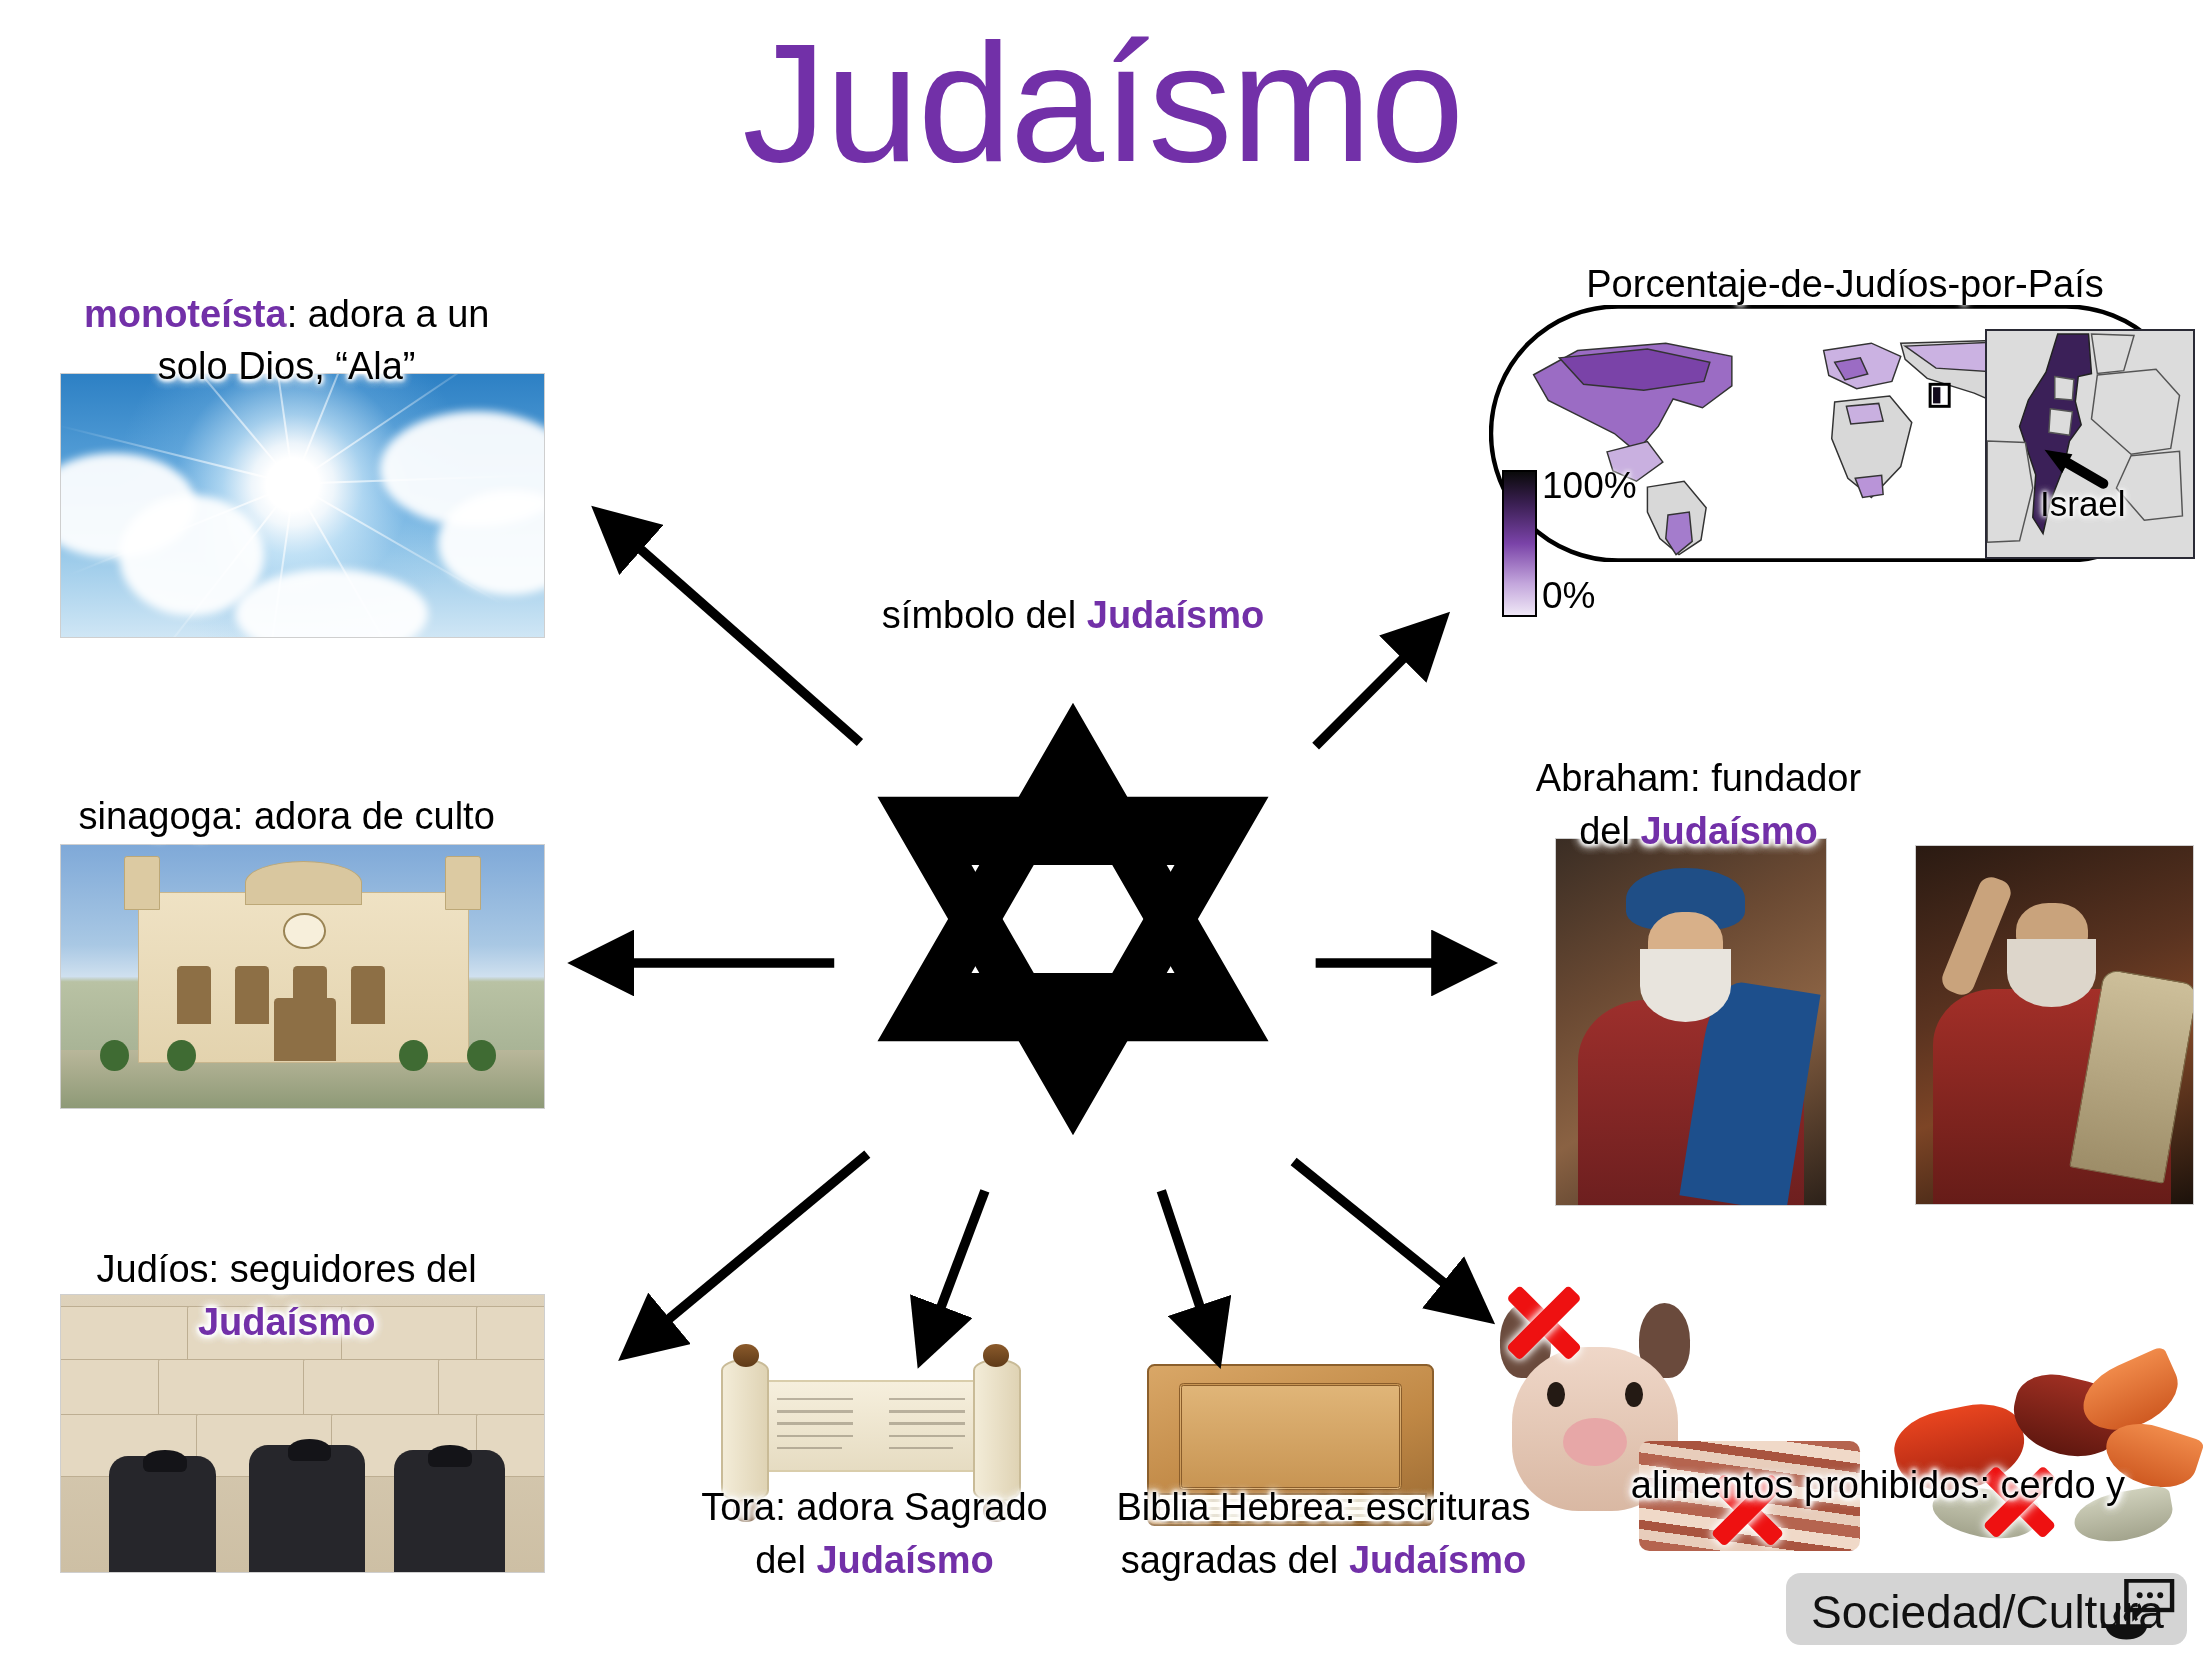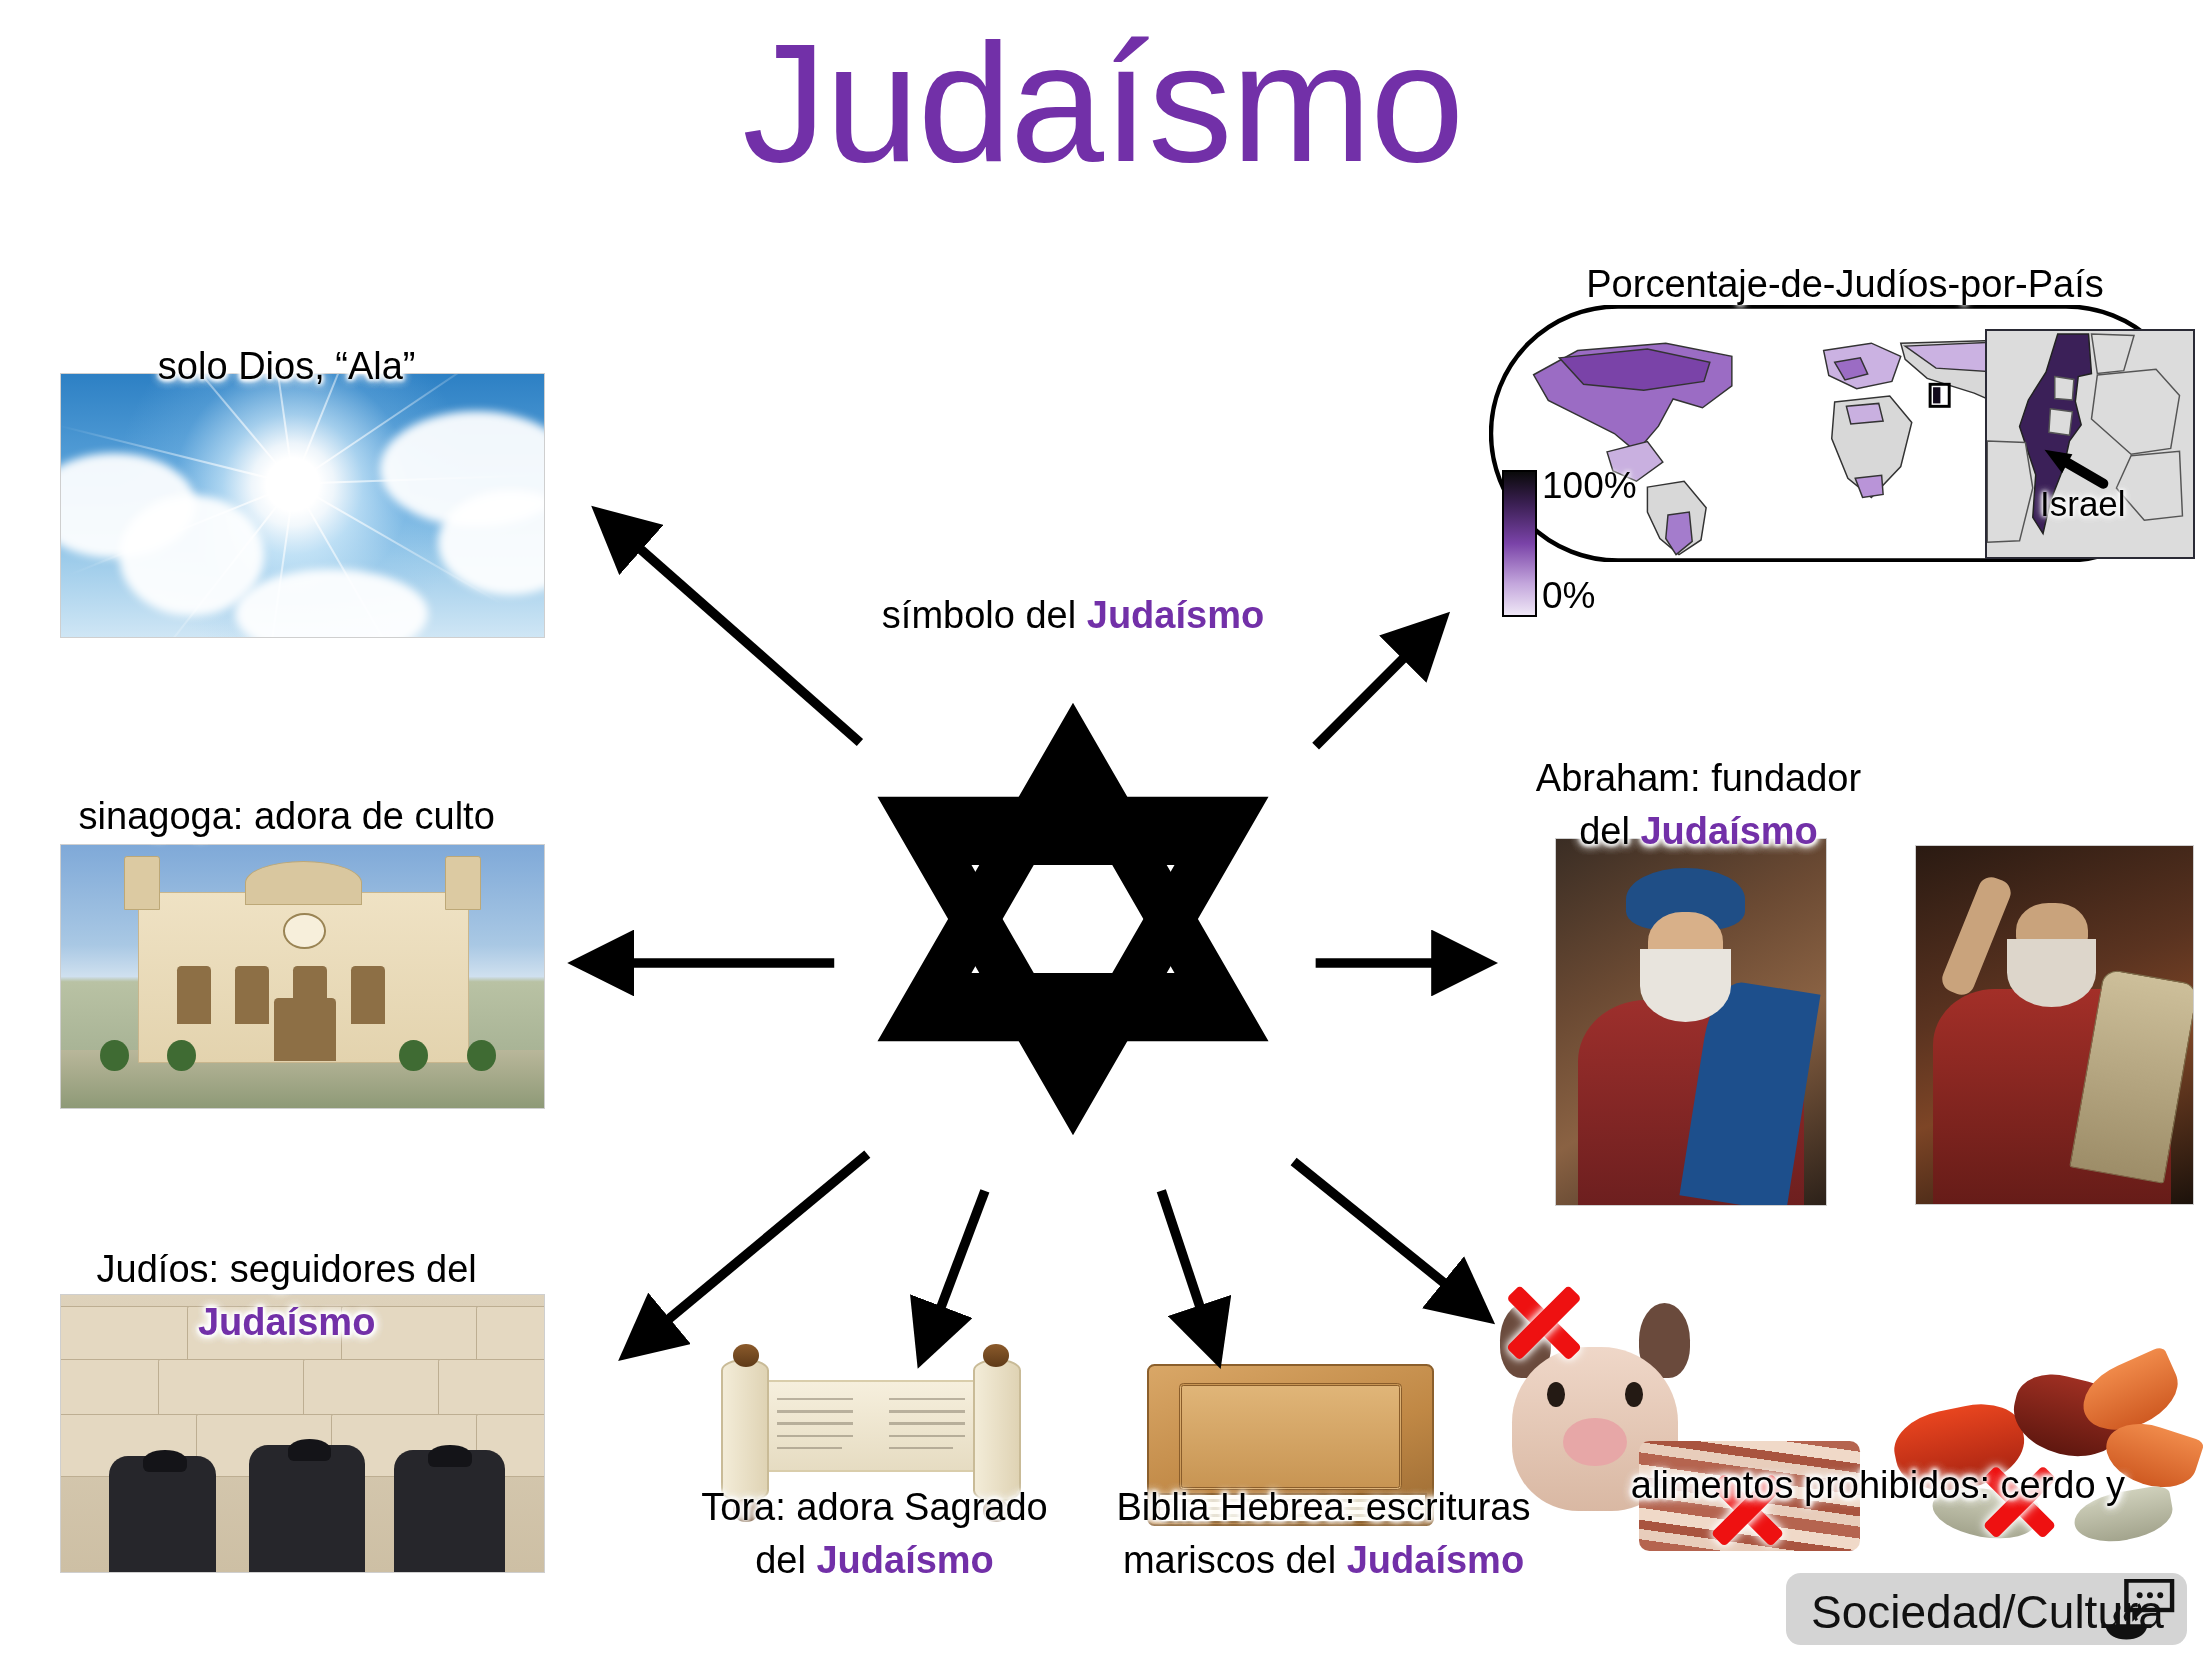--- a/index.html
+++ b/index.html
@@ -168,20 +168,23 @@
     <path d="M100 8 L141.6 80 L183.2 152 L100 152 L16.8 152 L58.4 80 Z
              M100 48 L121.6 85.5 L143.2 123 L100 123 L56.8 123 L78.4 85.5 Z" fill="#000" fill-rule="evenodd"></path>
     <path d="M100 192 L58.4 120 L16.8 48 L100 48 L183.2 48 L141.6 120 Z
              M100 152 L78.4 114.5 L56.8 77 L100 77 L143.2 77 L121.6 114.5 Z" fill="#000" fill-rule="evenodd"></path>
   </svg>
 
   <div class="label" id="center-caption" style="left:838px;top:594px;width:470px;">
     <span>símbolo del </span><span class="kw">Judaísmo</span>
   </div>
 
+  <div class="label" style="left:14.7px;top:293px;width:544px;">
+    <span class="kw">monoteísta</span><span>: adora a un</span>
+  </div>
   <div class="label" style="left:14.7px;top:345px;width:544px;">solo Dios, “Ala”</div>
 
   <div class="photo sky" style="left:60px;top:373px;width:485px;height:265px;">
     <div class="ray" style="transform:rotate(8deg)"></div>
     <div class="ray" style="transform:rotate(38deg)"></div>
     <div class="ray" style="transform:rotate(68deg)"></div>
     <div class="ray" style="transform:rotate(104deg)"></div>
     <div class="ray" style="transform:rotate(140deg)"></div>
     <div class="ray" style="transform:rotate(172deg)"></div>
     <div class="ray" style="transform:rotate(202deg)"></div>
@@ -264,21 +267,21 @@
     <span>del </span><span class="kw">Judaísmo</span>
   </div>
 
   <div class="book" style="left:1147px;top:1364px;width:287px;height:162px;">
     <div class="cover"></div>
     <div class="panel"></div>
     <div class="pages"></div>
   </div>
   <div class="label" style="left:1066px;top:1486px;width:515px;">Biblia Hebrea: escrituras</div>
   <div class="label" style="left:1066px;top:1539px;width:515px;">
-    <span>mariscos del </span><span class="kw">Judaísmo</span>
+    <span>sagradas del </span><span class="kw">Judaísmo</span>
   </div>
 
   <div class="pig" style="left:1496px;top:1294px;width:198px;height:221px;">
     <div class="ear" style="left:2%;"></div>
     <div class="ear" style="right:2%;"></div>
     <div class="body"></div>
     <div class="eye" style="left:26%;"></div>
     <div class="eye" style="right:26%;"></div>
     <div class="snout"></div>
   </div>

